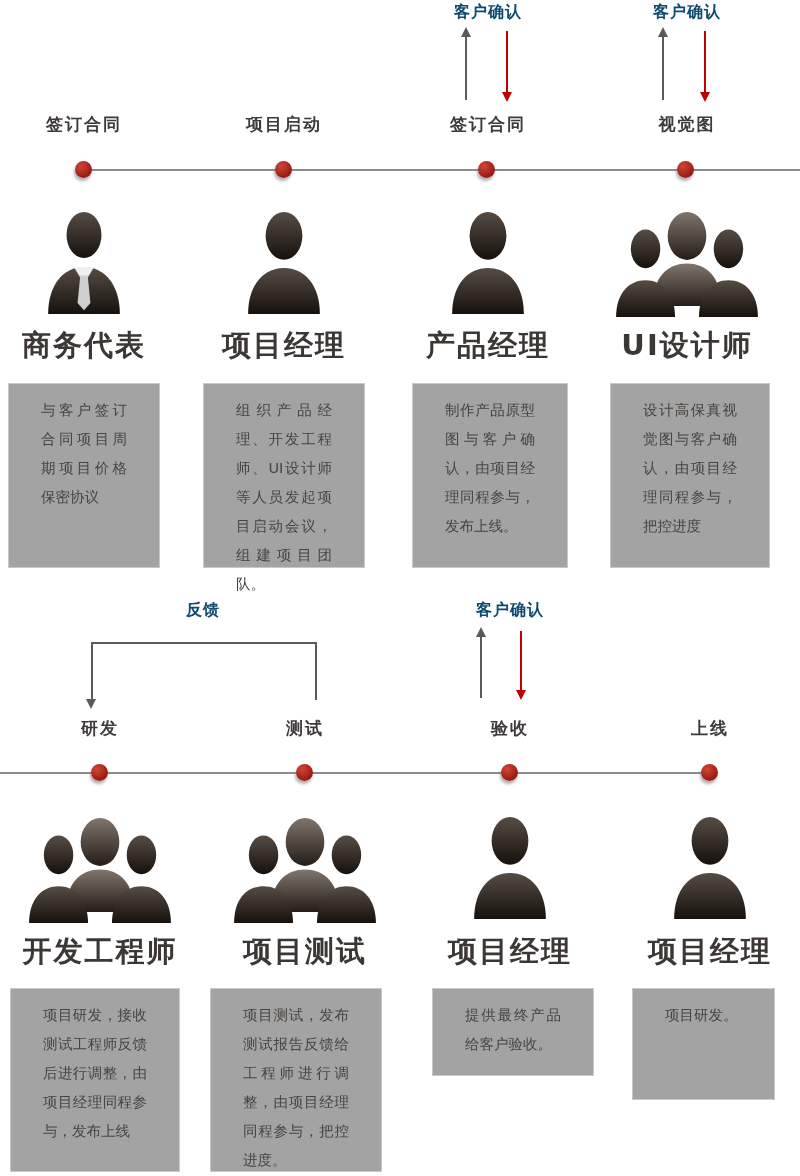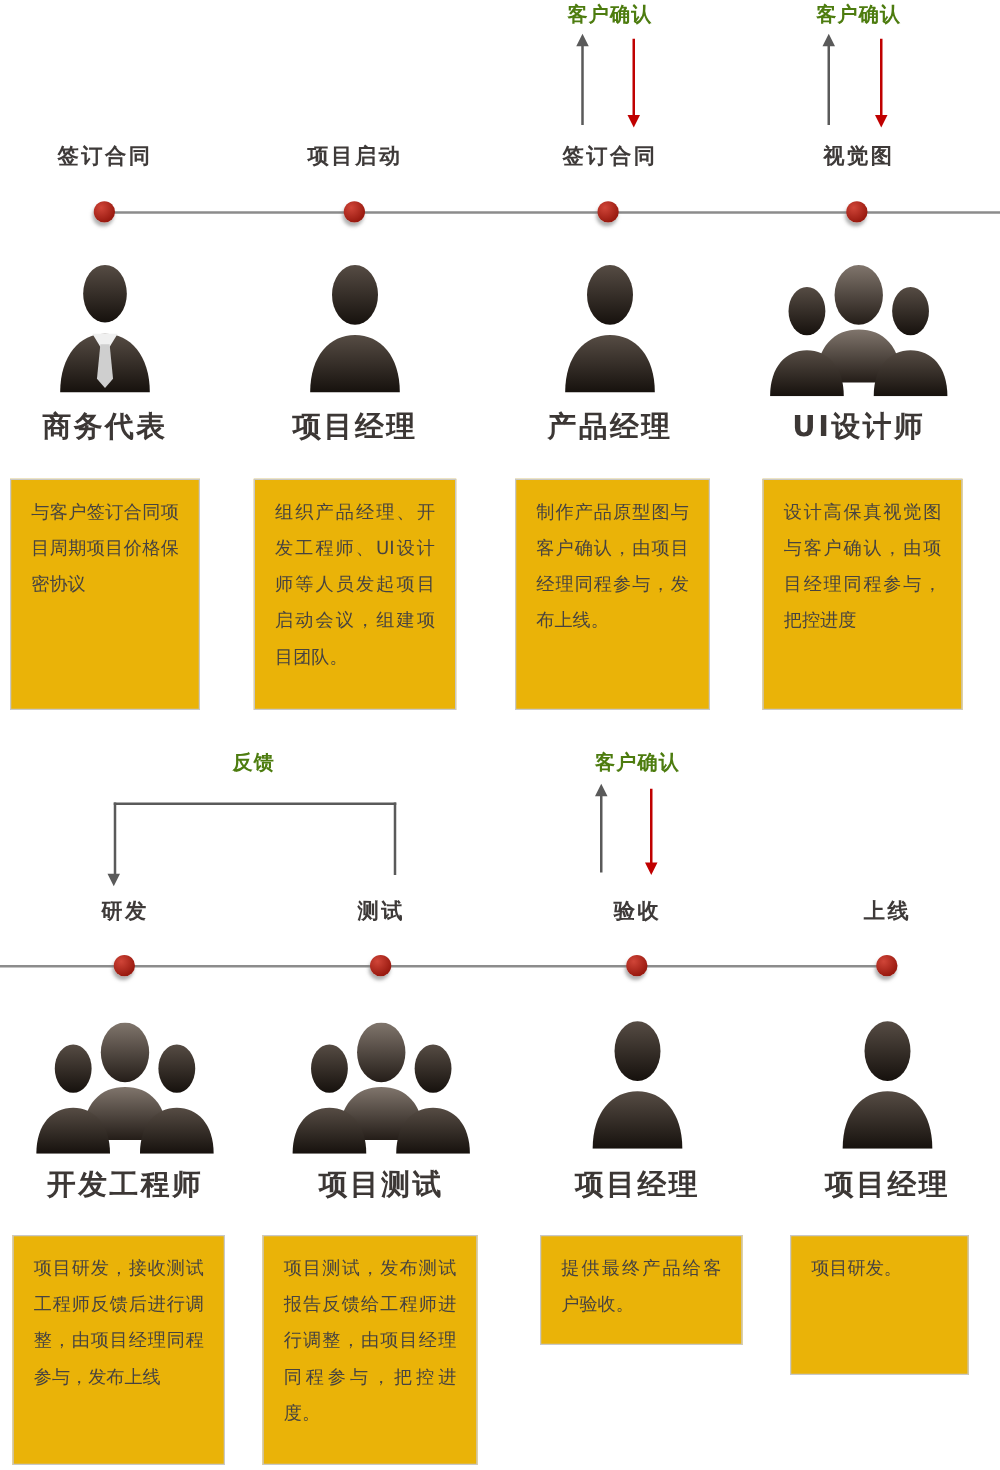--- a/index.html
+++ b/index.html
@@ -13,30 +13,30 @@
     position:absolute;width:17px;height:17px;margin-left:-9px;margin-top:-9px;border-radius:50%;
     background:radial-gradient(circle at 35% 30%, #d04538, #991a10 72%);
     box-shadow:-1px 3px 3px rgba(120,120,120,.6);
   }
   .stage-label{
     position:absolute;transform:translateX(-50%);
     font-weight:bold;font-size:17px;letter-spacing:2px;white-space:nowrap;color:#3e3a39;
   }
   .role-label{
     position:absolute;transform:translateX(-50%);
-    font-weight:bold;font-size:23px;letter-spacing:2px;white-space:nowrap;color:#3c3735;
+    font-weight:bold;font-size:29px;letter-spacing:2px;white-space:nowrap;color:#3c3735;
   }
   .icon-wrap{position:absolute;transform:translateX(-50%);line-height:0;}
   .desc-box{
-    position:absolute;box-sizing:border-box;background:#eab308;border:1px solid #c8c8c8;
-    padding:12px 16px;font-size:14.5px;line-height:2;text-align:justify;color:#474340;
+    position:absolute;box-sizing:border-box;background:#a3a3a3;border:1px solid #c8c8c8;
+    padding:12px 32px;font-size:14.5px;line-height:2;text-align:justify;color:#474340;
   }
   .confirm-label{
     position:absolute;transform:translateX(-50%);
-    font-weight:bold;font-size:16px;letter-spacing:1px;white-space:nowrap;color:#4d7c0f;
+    font-weight:bold;font-size:16px;letter-spacing:1px;white-space:nowrap;color:#0c4a6e;
   }
   .arr{position:absolute;width:2px;margin-left:-1px;}
   .arr-up{background:#5a5a5a;}
   .arr-up::before{
     content:"";position:absolute;top:-9px;left:-4px;width:0;height:0;
     border:5px solid transparent;border-top:none;border-bottom:10px solid #5a5a5a;
   }
   .arr-down{background:#c00000;}
   .arr-down::after{
     content:"";position:absolute;bottom:-9px;left:-4px;width:0;height:0;

